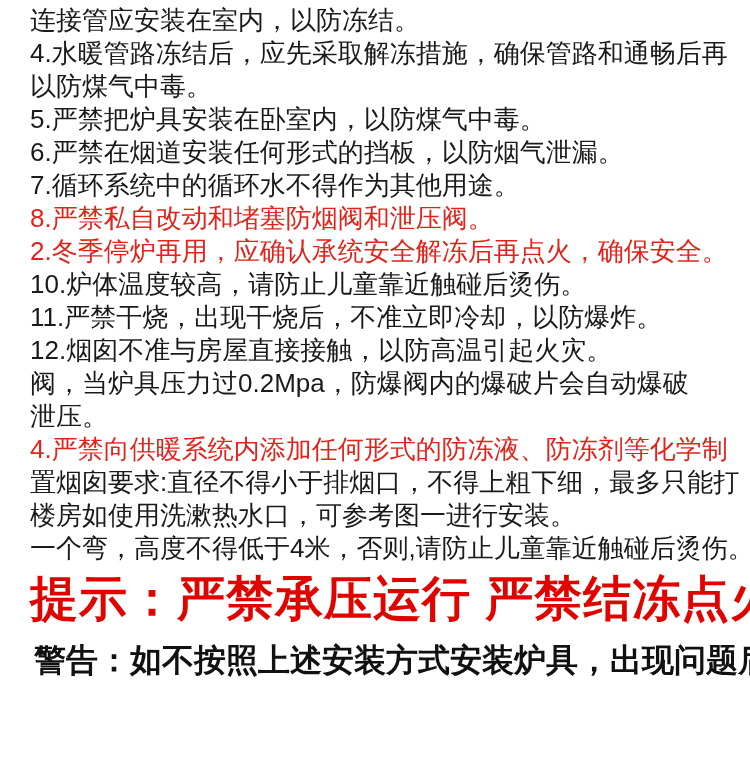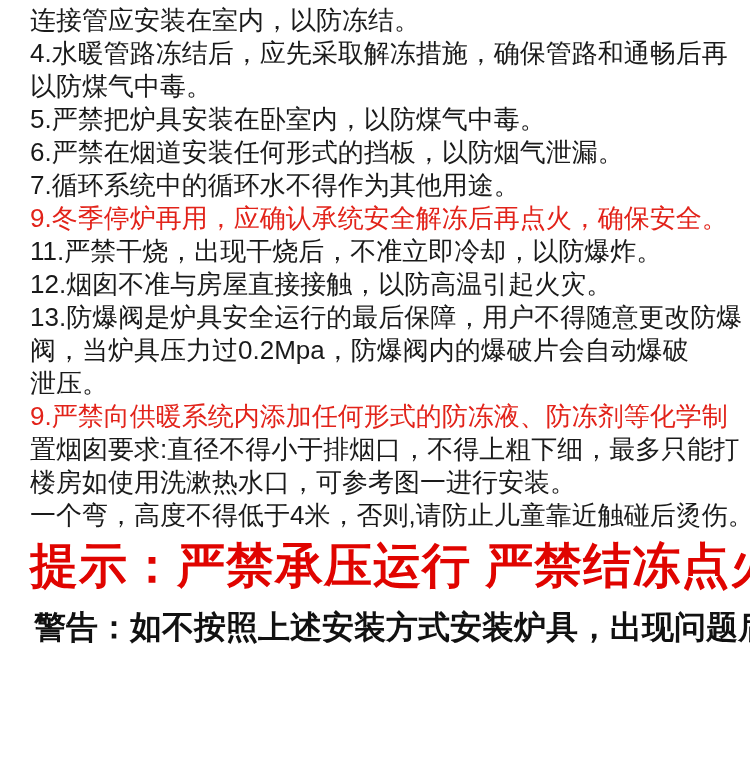--- a/index.html
+++ b/index.html
@@ -57,27 +57,28 @@
 <body>
 
 <div class="page">
   <div class="doc">
     <div class="line" data-color="black">连接管应安装在室内，以防冻结。</div>
     <div class="line" data-color="black">4.水暖管路冻结后，应先采取解冻措施，确保管路和通畅后再</div>
     <div class="line" data-color="black">以防煤气中毒。</div>
     <div class="line" data-color="black">5.严禁把炉具安装在卧室内，以防煤气中毒。</div>
     <div class="line" data-color="black">6.严禁在烟道安装任何形式的挡板，以防烟气泄漏。</div>
     <div class="line" data-color="black">7.循环系统中的循环水不得作为其他用途。</div>
-    <div class="line" data-color="red">9.冬季停炉再用，应确认承统安全解冻后再点火，确保安全。</div>
+    <div class="line" data-color="red">8.严禁私自改动和堵塞防烟阀和泄压阀。</div>
+    <div class="line" data-color="red">2.冬季停炉再用，应确认承统安全解冻后再点火，确保安全。</div>
+    <div class="line" data-color="black">10.炉体温度较高，请防止儿童靠近触碰后烫伤。</div>
     <div class="line" data-color="black">11.严禁干烧，出现干烧后，不准立即冷却，以防爆炸。</div>
     <div class="line" data-color="black">12.烟囱不准与房屋直接接触，以防高温引起火灾。</div>
-    <div class="line" data-color="black">13.防爆阀是炉具安全运行的最后保障，用户不得随意更改防爆</div>
     <div class="line" data-color="black">阀，当炉具压力过0.2Mpa，防爆阀内的爆破片会自动爆破</div>
     <div class="line" data-color="black">泄压。</div>
-    <div class="line" data-color="red">9.严禁向供暖系统内添加任何形式的防冻液、防冻剂等化学制</div>
+    <div class="line" data-color="red">4.严禁向供暖系统内添加任何形式的防冻液、防冻剂等化学制</div>
     <div class="line" data-color="black">置烟囱要求:直径不得小于排烟口，不得上粗下细，最多只能打</div>
     <div class="line" data-color="black">楼房如使用洗漱热水口，可参考图一进行安装。</div>
     <div class="line" data-color="black">一个弯，高度不得低于4米，否则,请防止儿童靠近触碰后烫伤。</div>
   </div>
 
   <div class="notice-banner">提示：严禁承压运行 严禁结冻点火</div>
 
   <div class="warning-banner"><span>警告：如不按照上述安装方式安装炉具，出现问题后果自负</span></div>
 </div>
 

